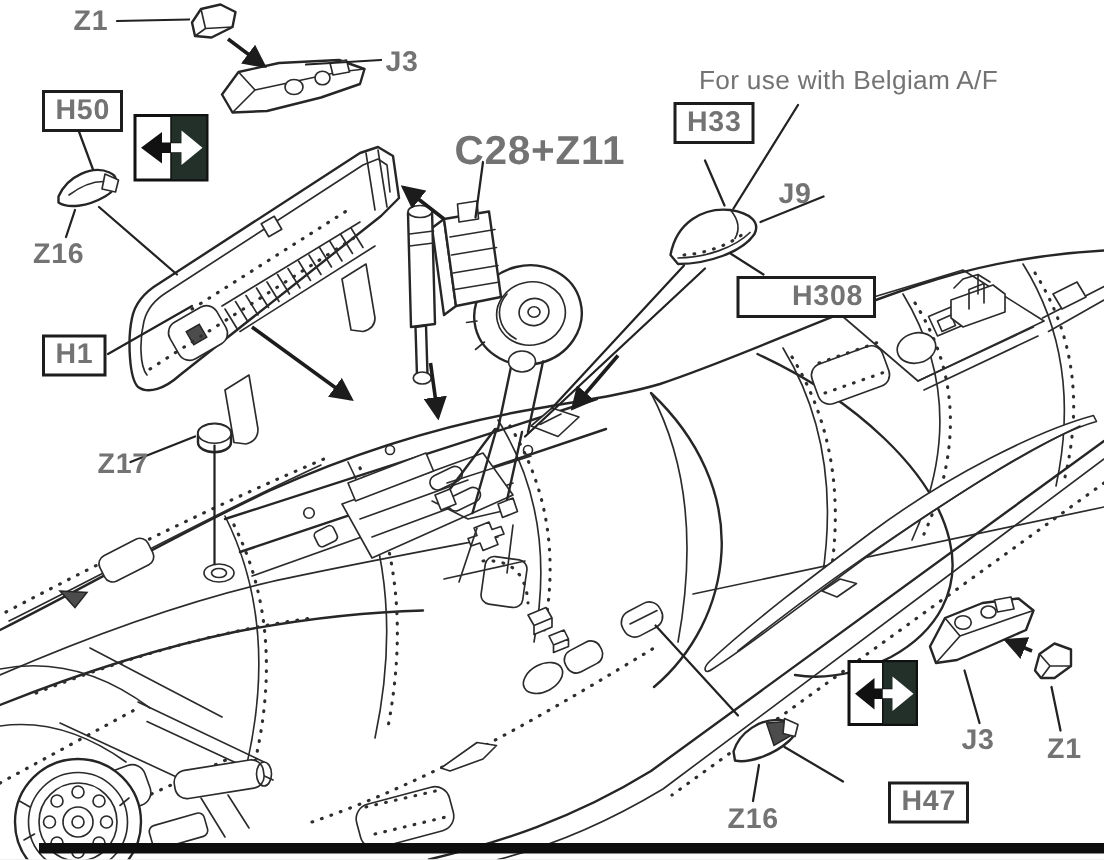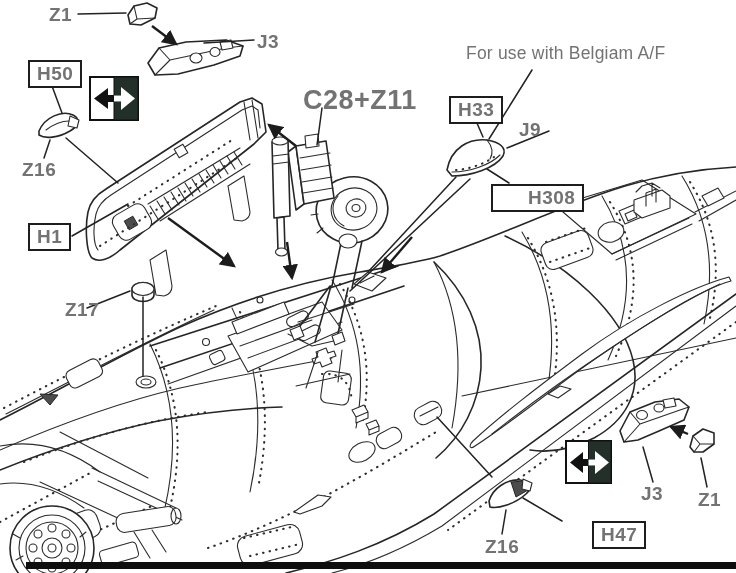--- a/index.html
+++ b/index.html
@@ -308,21 +308,21 @@
 </svg>
 
 <div class="lbl" style="left:49px;top:5px;">Z1</div>
 <div class="lbl" style="left:257px;top:32px;">J3</div>
 <div class="lbl boxed" style="left:8px;top:60px;margin-left:20px;">H50</div>
 <div class="lbl" style="left:22px;top:160px;">Z16</div>
 <div class="lbl boxed" style="left:28px;top:223px;">H1</div>
 <div class="lbl" style="left:53px;top:300px;margin-left:12px;">Z17</div>
 <div class="lbl big" style="left:303px;top:87px;">C28+Z11</div>
 <div class="lbl note" style="left:466px;top:45px;">For use with Belgiam A/F</div>
-<div class="lbl boxed" style="left:449px;top:96px;">H33</div>
+<div class="lbl boxed" style="left:449px;top:68px;">H33</div>
 <div class="lbl" style="left:519px;top:120px;">J9</div>
 <div class="lbl boxed" style="left:491px;top:184px;padding-left:35px;">H308</div>
 <div class="lbl" style="left:485px;top:537px;">Z16</div>
 <div class="lbl boxed" style="left:549px;top:521px;margin-left:43px;">H47</div>
 <div class="lbl" style="left:641px;top:484px;">J3</div>
 <div class="lbl" style="left:698px;top:490px;">Z1</div>
 
 </div>
 
 </body></html>

